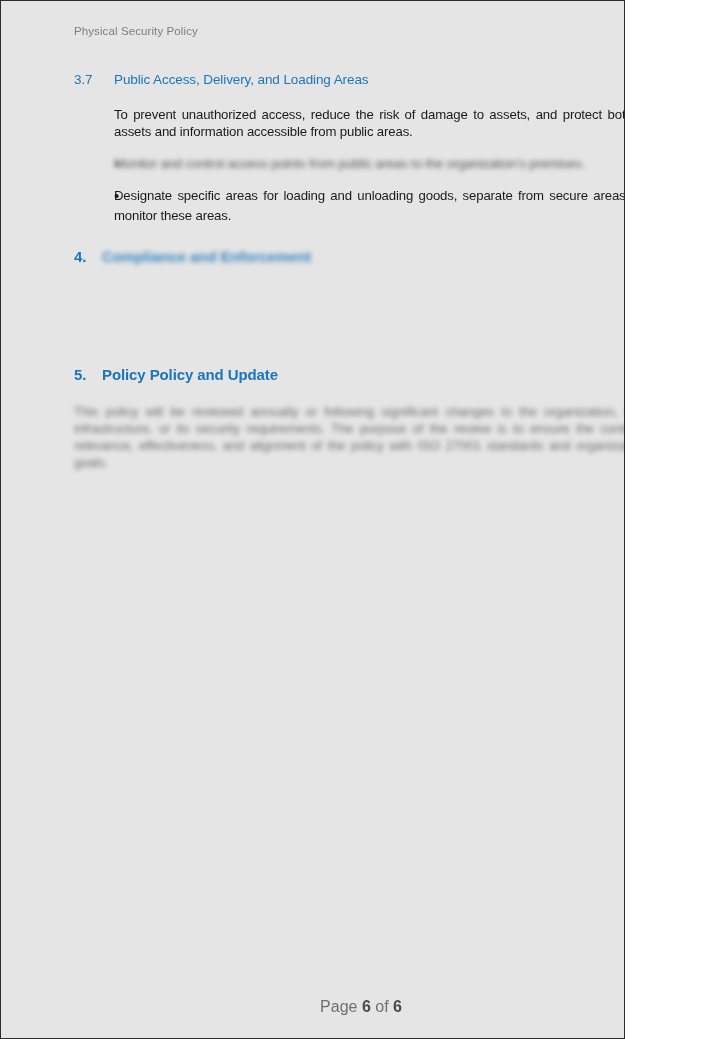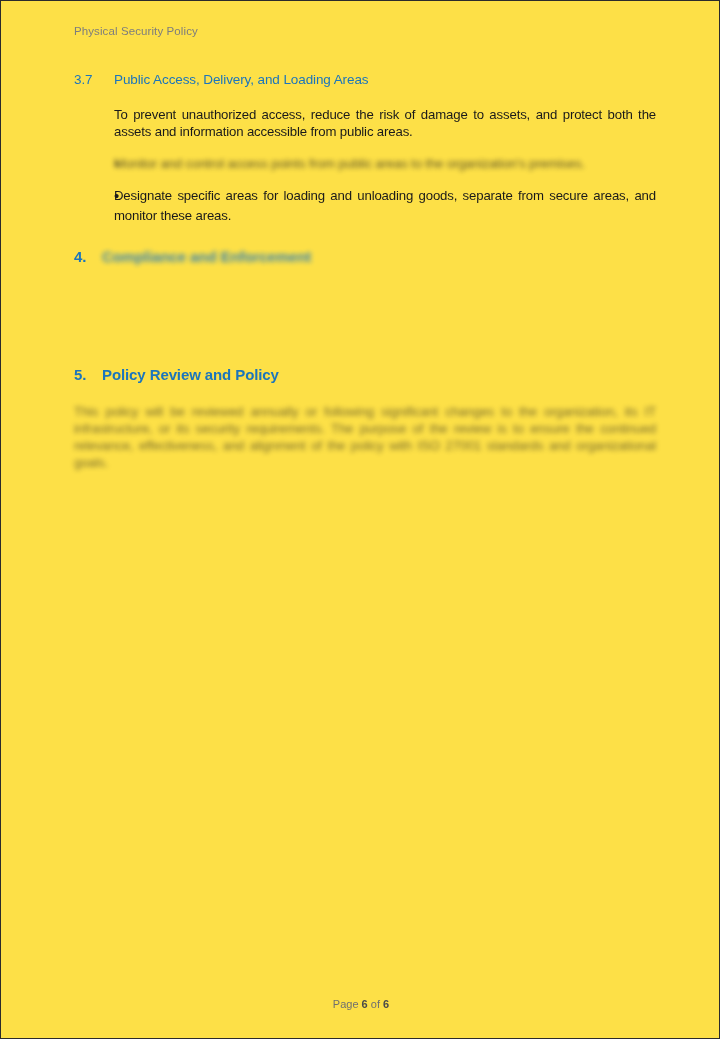--- a/index.html
+++ b/index.html
@@ -5,23 +5,23 @@
   html, body {
     margin: 0;
     padding: 0;
     background: #ffffff;
   }
   body {
     font-family: "Liberation Sans", sans-serif;
   }
   .page {
     position: relative;
-    width: 720px;
+    width: 625px;
     height: 1039px;
-    background: #fde047;
+    background: #e5e5e5;
     box-sizing: border-box;
     border: 1px solid #2b2b2b;
     overflow: hidden;
   }
   .page-inner {
     position: absolute;
     left: 0; top: 0;
     width: 720px;
     height: 1039px;
   }
@@ -122,21 +122,21 @@
     opacity: 0.85;
   }
 
   
   .doc-footer {
     position: absolute;
     left: 0;
     top: 997px;
     width: 720px;
     text-align: center;
-    font-size: 11px;
+    font-size: 16px;
     color: #6f6f6f;
   }
   .doc-footer b {
     color: #4a4a4a;
   }
 </style>
 </head>
 <body>
 
 <div class="page">
@@ -159,21 +159,21 @@
       <span class="dot">•</span>
       <span class="btext">Designate specific areas for loading and unloading goods, separate from secure areas, and monitor these areas.</span>
     </div>
 
     <div class="h-main" style="top: 247px;">
       <span class="num">4.</span><span class="blur-head" style="display:inline-block;">Compliance and Enforcement</span>
     </div>
 
 
     <div class="h-main" style="top: 365px;">
-      <span class="num">5.</span><span>Policy Review and Policy</span>
+      <span class="num">5.</span><span>Policy Policy and Update</span>
     </div>
 
     <div class="para para-full blur-strong" style="top: 402px;">This policy will be reviewed annually or following significant changes to the organization, its IT infrastructure, or its security requirements. The purpose of the review is to ensure the continued relevance, effectiveness, and alignment of the policy with ISO 27001 standards and organizational goals.</div>
 
     <div class="doc-footer">
       <span>Page </span><b>6</b><span> of </span><b>6</b>
     </div>
 
   </div>
 </div>

